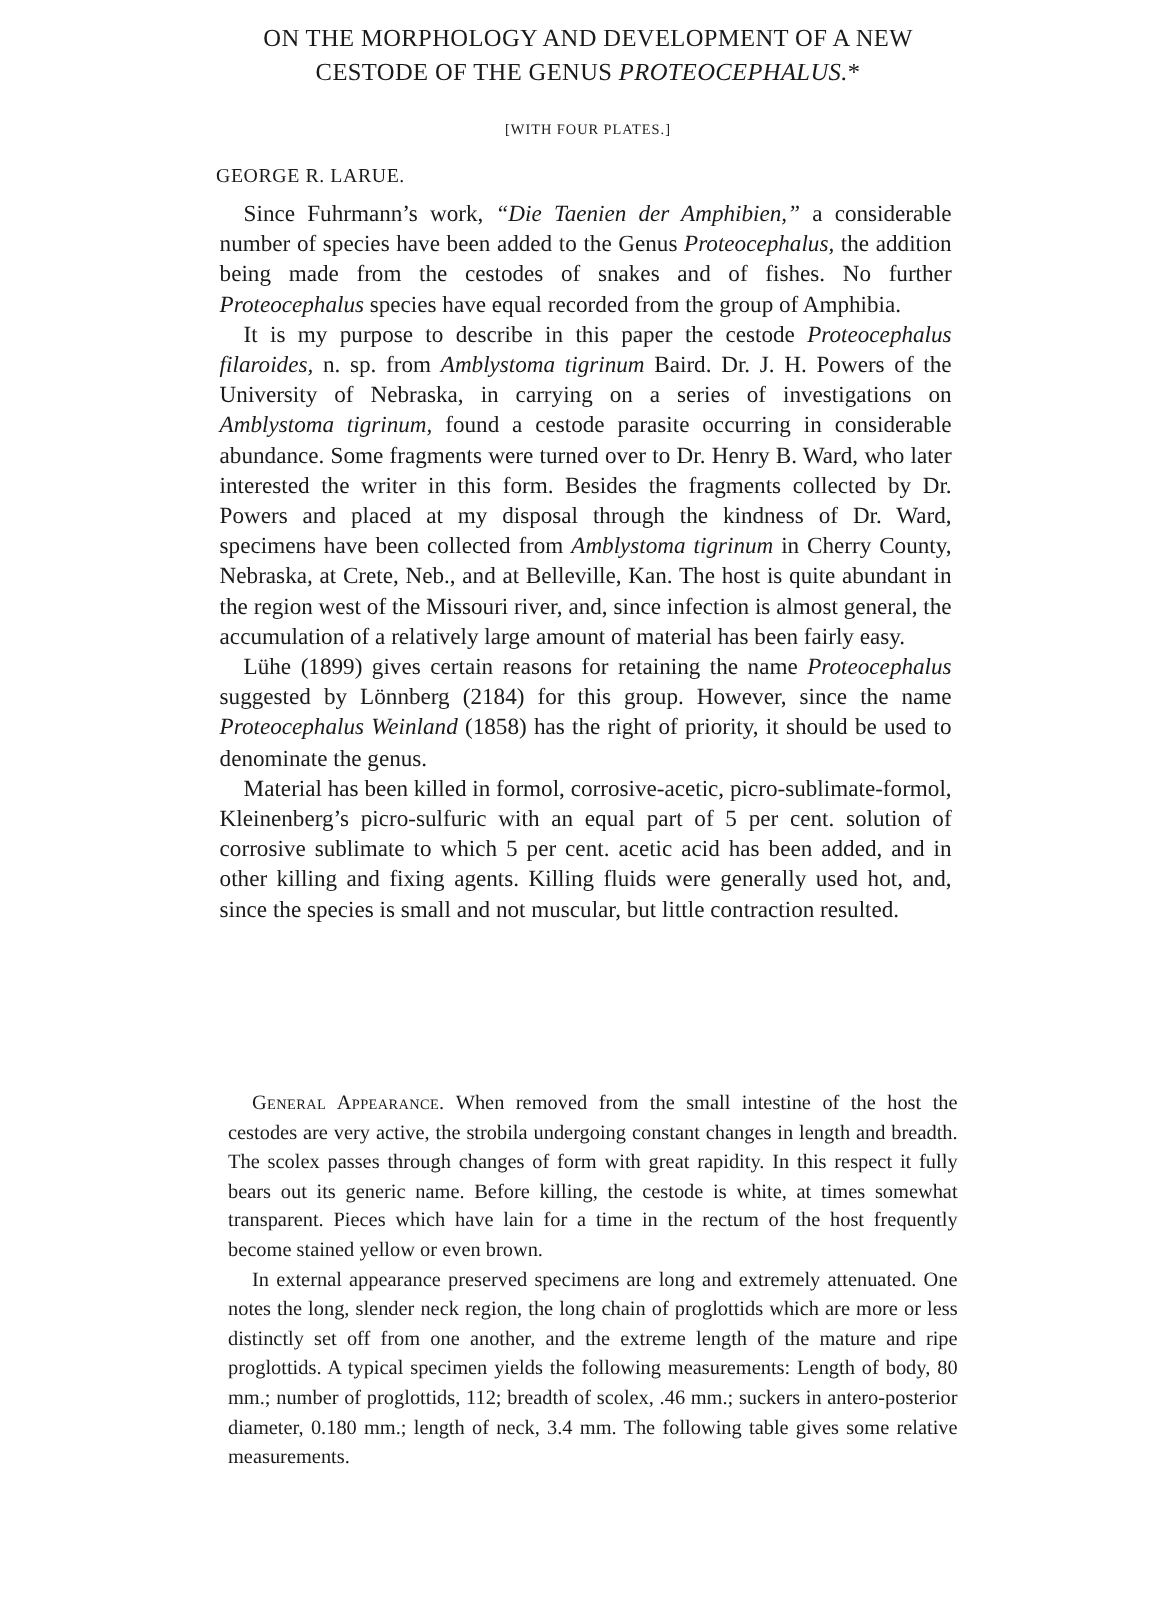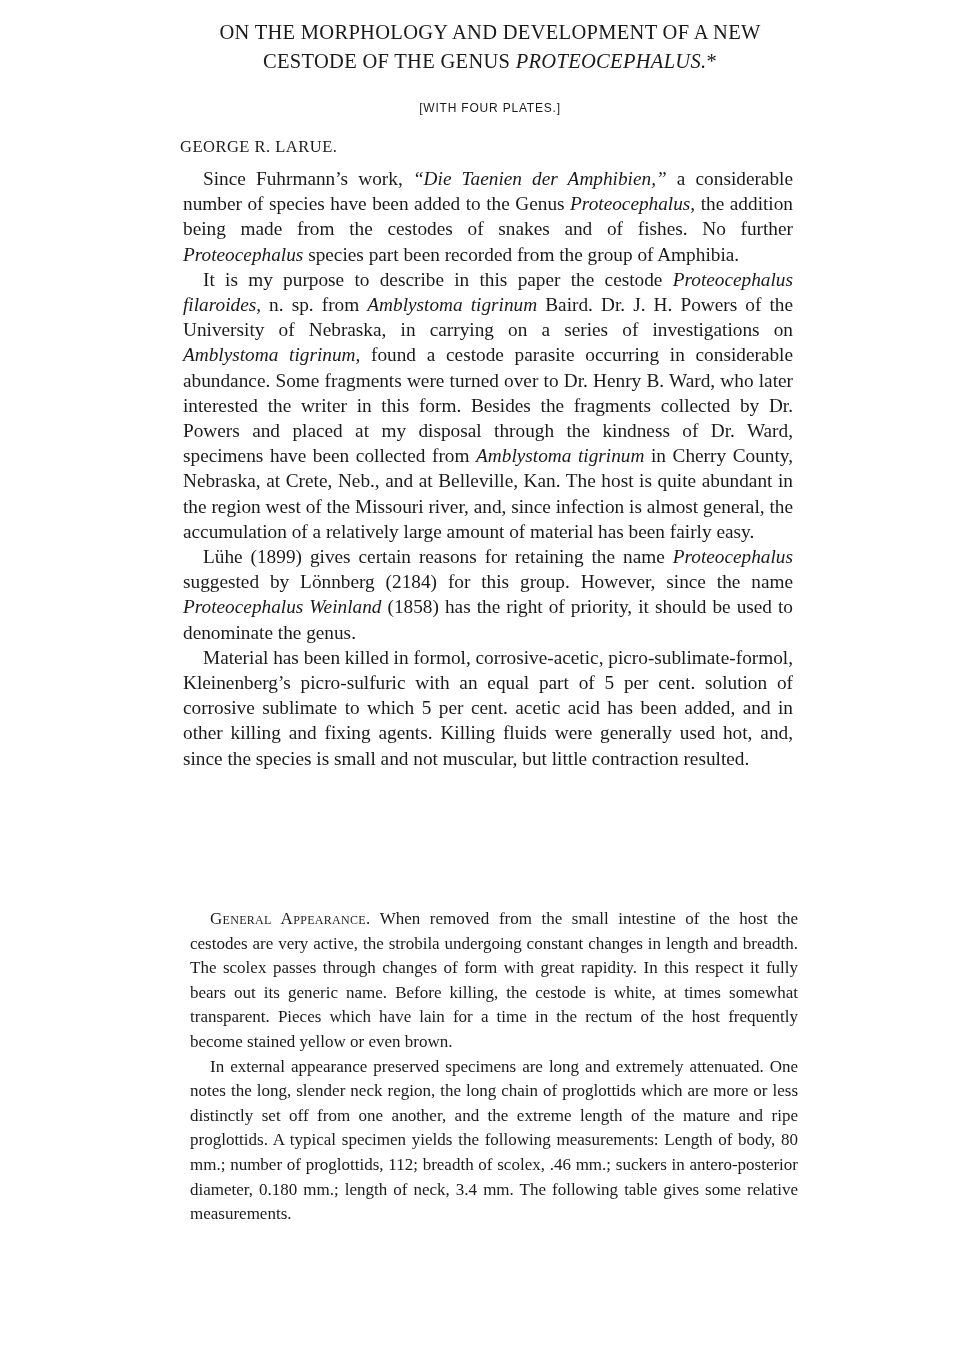--- a/index.html
+++ b/index.html
@@ -9,21 +9,21 @@
       color: #1a1a1a;
     }
     .title {
       position: absolute; left: 180px; width: 620px; text-align: center;
       font-family: "Liberation Serif", serif; font-size: 20.5px; letter-spacing: 0.3px;
       line-height: 29px; top: 2px; margin-top: 16px;
     }
     .title .it { font-style: italic; text-align: right; }
     .plates {
       position: absolute; left: 180px; width: 620px; top: 101px; text-align: center;
-      font-family: Liberation Sans, sans-serif; font-size: 12px; letter-spacing: 0.8px;
+      font-family: Liberation Serif, serif; font-size: 12px; letter-spacing: 0.8px;
     }
     .author {
       position: absolute; left: 180px; width: 620px; top: 137px; text-align: left;
       font-family: "Liberation Serif", serif; font-size: 16.5px; letter-spacing: 0.5px;
     }
     .body1 {
       position: absolute; left: 183px; width: 610px; top: 166px;
       font-family: "Liberation Serif", serif; font-size: 19.3px; line-height: 25.2px;
       text-align: justify;
     }
@@ -42,21 +42,21 @@
 
 <div class="title">
   <div>ON THE MORPHOLOGY AND DEVELOPMENT OF A NEW</div>
   <div><span>CESTODE OF THE GENUS </span><span class="it">PROTEOCEPHALUS.</span><span>*</span></div>
 </div>
 
 <div class="plates">[WITH FOUR PLATES.]</div>
 <div class="author">GEORGE R. LARUE.</div>
 
 <div class="body1">
-  <p><span>Since Fuhrmann’s work, </span><em>“Die Taenien der Amphibien,”</em><span> a considerable number of species have been added to the Genus </span><em>Proteocephalus,</em><span> the addition being made from the cestodes of snakes and of fishes.  No further </span><em>Proteocephalus</em><span> species part been recorded from the group of Amphibia.</span></p>
+  <p><span>Since Fuhrmann’s work, </span><em>“Die Taenien der Amphibien,”</em><span> a considerable number of species have been added to the Genus </span><em>Proteocephalus,</em><span> the addition being made from the cestodes of snakes and of fishes.  No further </span><em>Proteocephalus</em><span> species have equal recorded from the group of Amphibia.</span></p>
   <p><span>It is my purpose to describe in this paper the cestode </span><em>Proteocephalus filaroides,</em><span> n. sp. from </span><em>Amblystoma tigrinum</em><span> Baird.  Dr. J. H. Powers of the University of Nebraska, in carrying on a series of investigations on </span><em>Amblystoma tigrinum,</em><span> found a cestode parasite occurring in considerable abundance.  Some fragments were turned over to Dr. Henry B. Ward, who later interested the writer in this form.  Besides the fragments collected by Dr. Powers and placed at my disposal through the kindness of Dr. Ward, specimens have been collected from </span><em>Amblystoma tigrinum</em><span> in Cherry County, Nebraska, at Crete, Neb., and at Belleville, Kan.  The host is quite abundant in the region west of the Missouri river, and, since infection is almost general, the accumulation of a relatively large amount of material has been fairly easy.</span></p>
   <p><span>Lühe (1899) gives certain reasons for retaining the name </span><em>Proteocephalus</em><span> suggested by Lönnberg (2184) for this group.  However, since the name </span><em>Proteocephalus Weinland</em><span> (1858) has the right of priority, it should be used to denominate the genus.</span></p>
   <p><span>Material has been killed in formol, corrosive-acetic, picro-sublimate-formol, Kleinenberg’s picro-sulfuric with an equal part of 5 per cent. solution of corrosive sublimate to which 5 per cent. acetic acid has been added, and in other killing and fixing agents.  Killing fluids were generally used hot, and, since the species is small and not muscular, but little contraction resulted.</span></p>
 </div>
 
 <div class="body2">
   <p><span class="sc">General Appearance.</span><span>  When removed from the small intestine of the host the cestodes are very active, the strobila undergoing constant changes in length and breadth.  The scolex passes through changes of form with great rapidity.  In this respect it fully bears out its generic name.  Before killing, the cestode is white, at times somewhat transparent.  Pieces which have lain for a time in the rectum of the host frequently become stained yellow or even brown.</span></p>
   <p><span>In external appearance preserved specimens are long and extremely attenuated.  One notes the long, slender neck region, the long chain of proglottids which are more or less distinctly set off from one another, and the extreme length of the mature and ripe proglottids.  A typical specimen yields the following measurements: Length of body, 80 mm.; number of proglottids, 112; breadth of scolex, .46 mm.; suckers in antero-posterior diameter, 0.180 mm.; length of neck, 3.4 mm.  The following table gives some relative measurements.</span></p>
 </div>
 

